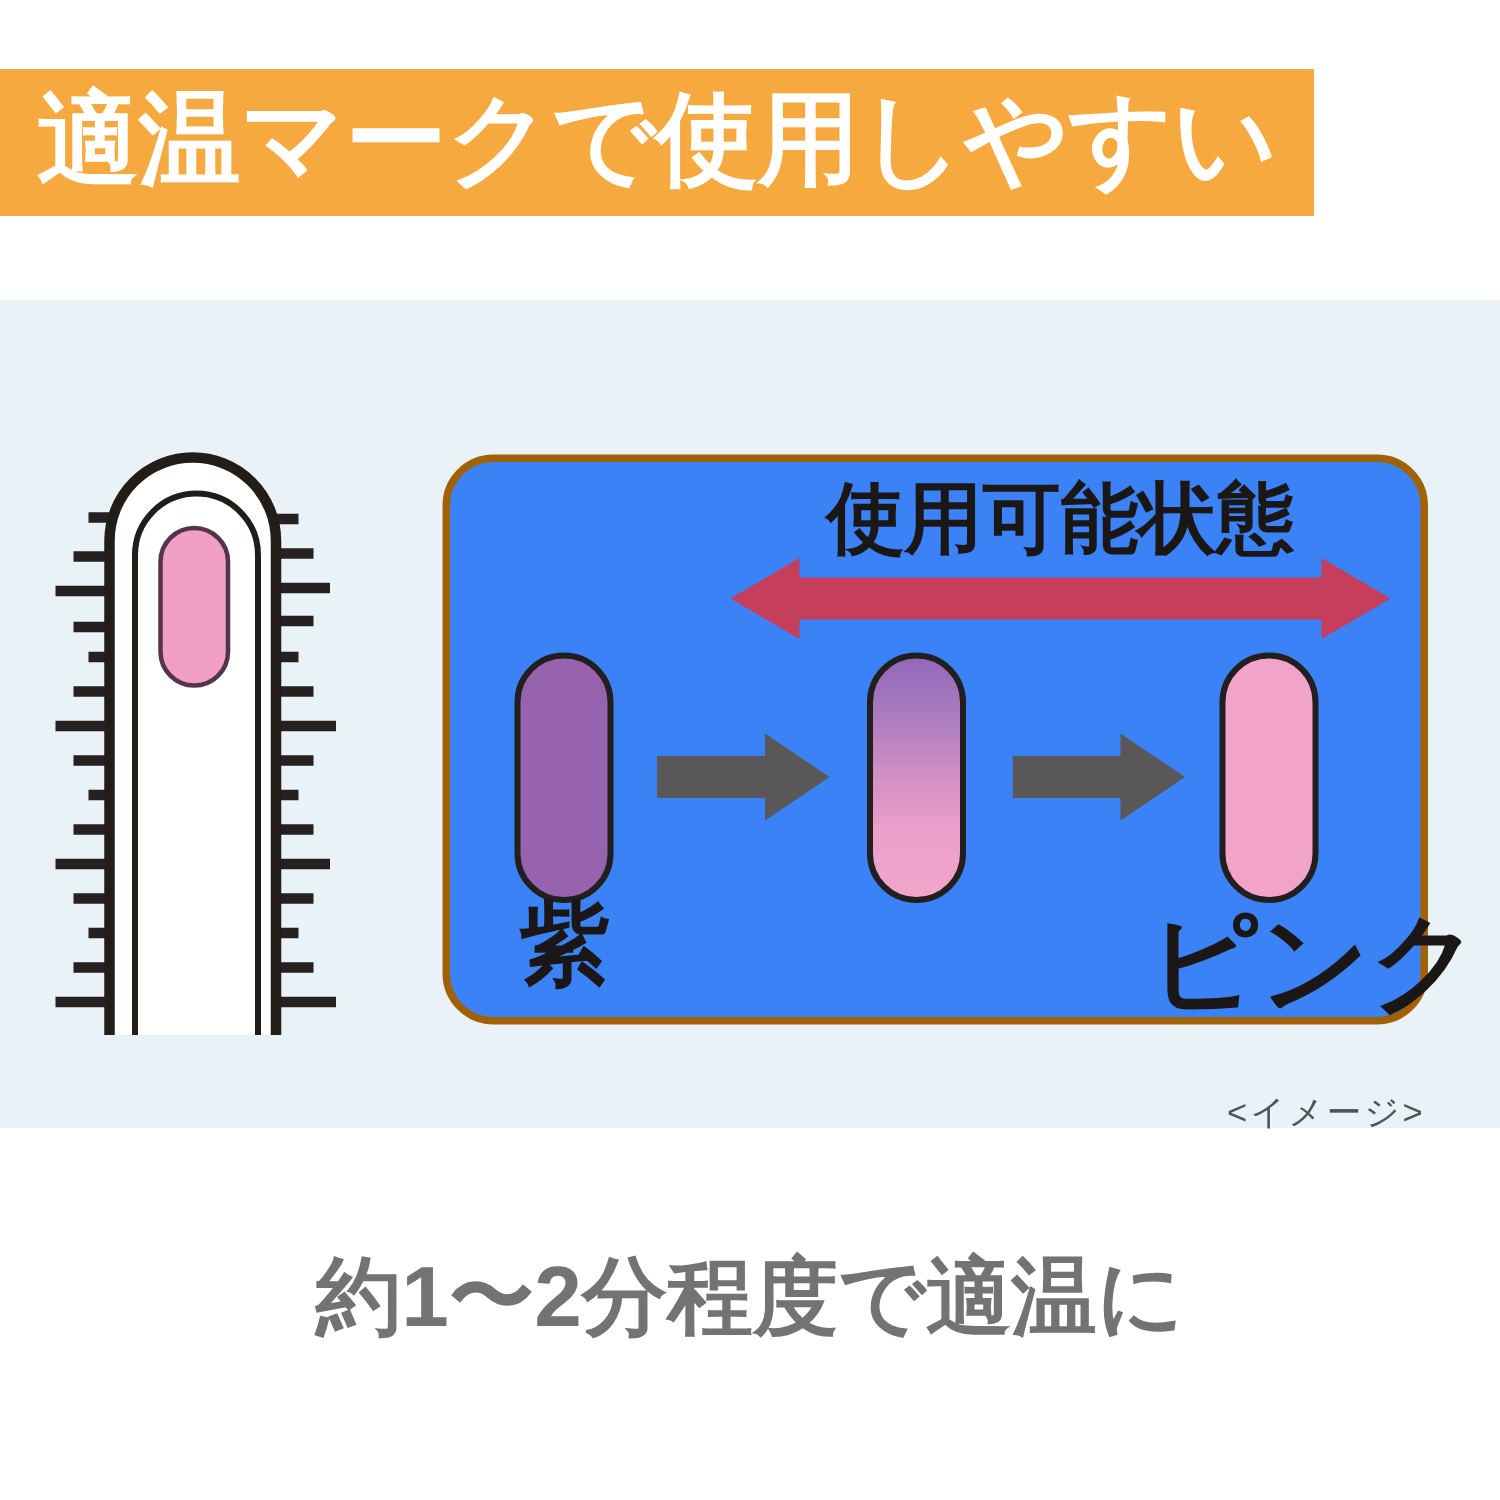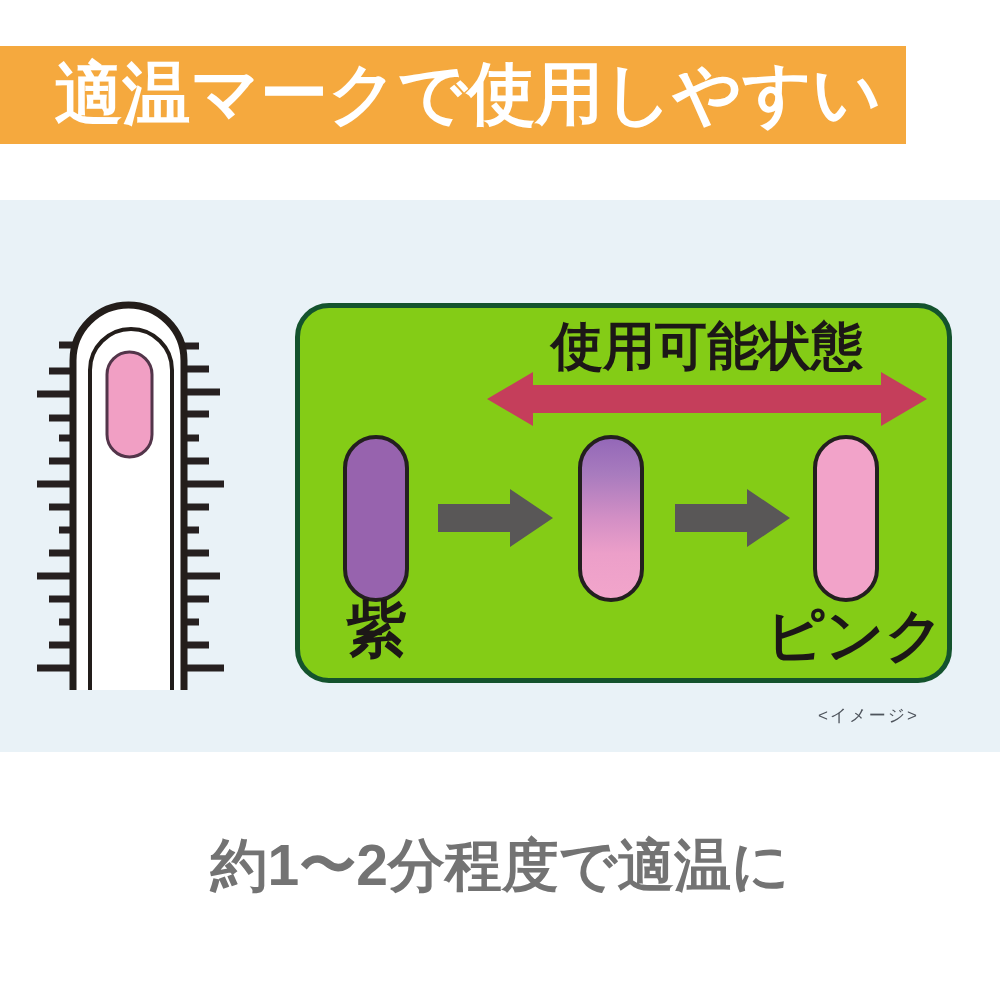--- a/index.html
+++ b/index.html
@@ -6,39 +6,39 @@
   body{
     width:1000px;height:1000px;position:relative;overflow:hidden;
     background:#ffffff;
     font-family:"Liberation Sans","DejaVu Sans",sans-serif;
     -webkit-font-smoothing:antialiased;
   }
   
   .banner{
     position:absolute;left:0;top:46px;width:876px;height:98px;
     background:#F5A93E;
-    display:flex;align-items:center;justify-content:center;padding-left:30px;
+    display:flex;align-items:center;justify-content:center;
   }
   .banner-title{
     color:#ffffff;font-size:68px;font-weight:bold;letter-spacing:0px;
     white-space:nowrap;line-height:1;transform:translateY(-2px);
   }
   
   .section{
     position:absolute;left:0;top:200px;width:1000px;height:552px;
     background:#E9F2F7;
   }
   
   .brush{
     position:absolute;left:35px;top:100px;width:195px;height:390px;
   }
   
   .panel{
     position:absolute;left:295px;top:103px;width:647px;height:370px;
-    background:#84cc16;border:5px solid #14532d;border-radius:34px;
+    background:#3b82f6;border:5px solid #a16207;border-radius:34px;
   }
   .panel-title{
     position:absolute;left:187px;top:12px;width:440px;
     text-align:center;font-size:52px;font-weight:bold;color:#1C1717;
     white-space:nowrap;line-height:1;
   }
   .usable-arrow{position:absolute;left:187px;top:64px;}
   .step-arrow1{position:absolute;left:138px;top:181px;}
   .step-arrow2{position:absolute;left:375px;top:181px;}
   .capsule{
@@ -46,25 +46,25 @@
     border:4px solid #231F1F;border-radius:33px;
   }
   .capsule.c1{left:43px;background:#9763AE;}
   .capsule.c2{left:278px;
     background:linear-gradient(180deg,#9468B8 0%,#A87BBE 22%,#D38FC5 50%,#EC9FC9 72%,#F2A5CB 100%);}
   .capsule.c3{left:513px;background:#F2A3C9;}
   .cap-label{
     position:absolute;font-weight:bold;color:#1C1717;line-height:1;white-space:nowrap;
   }
   .cap-label.purple{left:9px;top:292px;width:135px;text-align:center;font-size:60px;}
-  .cap-label.pink{left:466px;top:298px;width:165px;text-align:center;font-size:58px;}
+  .cap-label.pink{left:466px;top:298px;width:165px;text-align:center;font-size:72px;}
   
   .caption{
-    position:absolute;left:818px;top:504px;width:160px;
-    font-size:17px;color:#4E545C;letter-spacing:2px;white-space:nowrap;
+    position:absolute;left:818px;top:526px;width:160px;
+    font-size:23px;color:#4E545C;letter-spacing:2px;white-space:nowrap;
   }
   
   .footer{
     position:absolute;left:0;top:828px;width:1000px;
     text-align:center;font-weight:bold;color:#737373;
     font-size:57px;line-height:75px;
   }
   .footer div{white-space:nowrap;}
 </style>
 </head>

